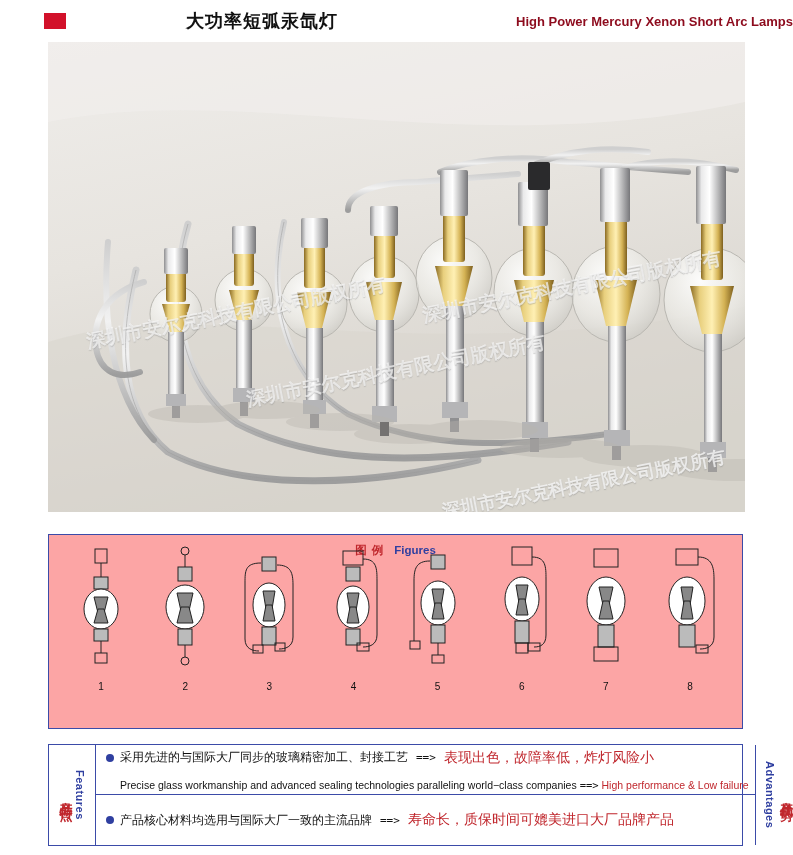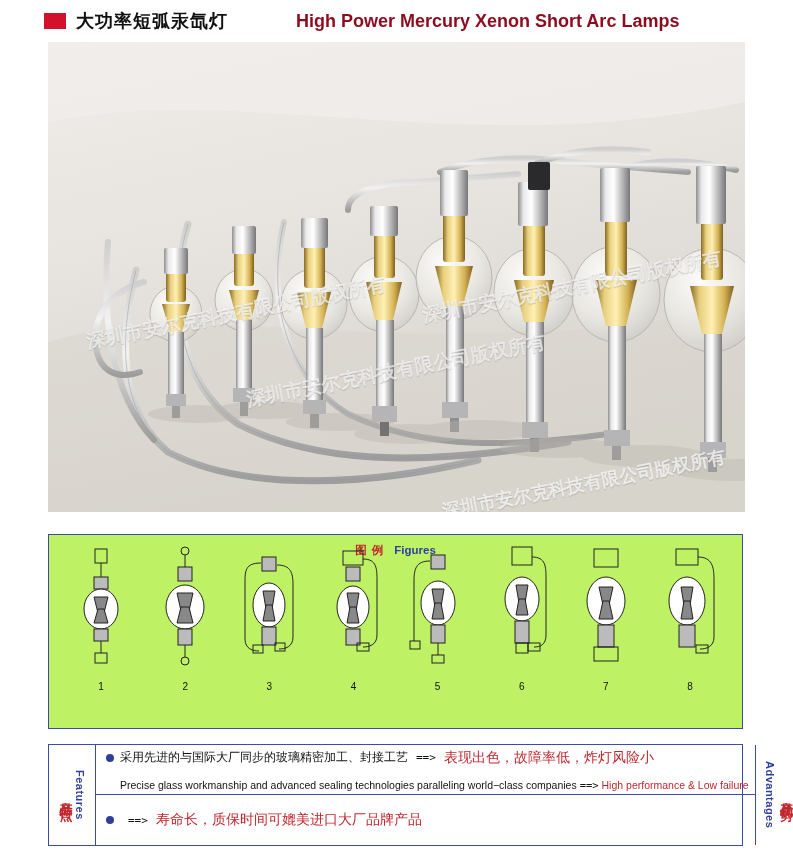--- a/index.html
+++ b/index.html
@@ -14,38 +14,39 @@
     position: relative;
     overflow: hidden;
   }
 
   
   .header {
     display: flex;
     align-items: center;
     padding: 8px 0 6px 44px;
     height: 26px;
+    justify-content: space-between;
   }
   .header-square {
     width: 22px;
     height: 16px;
     background: #d2112a;
     margin-right: 10px;
     flex: 0 0 auto;
   }
   .title-cn {
     font-family: "DejaVu Sans", sans-serif;
     font-size: 18px;
     font-weight: bold;
     color: #111111;
     letter-spacing: 1px;
     white-space: nowrap;
   }
   .title-en {
-    font-size: 18px;
+    font-size: 13px;
     font-weight: bold;
     color: #8d0b1d;
     margin-left: 68px;
     white-space: nowrap;
   }
 
   
   .photo-wrap {
     position: relative;
     margin: 2px 0 0 48px;
@@ -75,21 +76,21 @@
   .wm4 { left: 372px; top: 232px; }
 
   
   .figures-box {
     position: absolute;
     left: 48px;
     top: 534px;
     width: 695px;
     height: 195px;
     border: 1px solid #3b4ba8;
-    background: #bef264;
+    background: #fca5a5;
     box-sizing: border-box;
   }
   .figures-title {
     text-align: center;
     padding-top: 8px;
     font-size: 11.5px;
     color: #c0272d;
     font-weight: bold;
     letter-spacing: 1px;
   }
@@ -541,20 +542,21 @@
       <div class="en-line">
         <span>Precise glass workmanship and advanced sealing technologies paralleling world−class companies</span>
         <span class="arrow-sm">==&gt;</span>
         <span class="en-red">High performance &amp; Low failure</span>
       </div>
     </div>
 
     <div class="feat-row">
       <div class="line">
         <span class="bullet"></span>
+        <span class="cn-text">产品核心材料均选用与国际大厂一致的主流品牌</span>
         <span class="arrow">==&gt;</span>
         <span class="cn-red">寿命长，质保时间可媲美进口大厂品牌产品</span>
       </div>
     </div>
 
   </div>
 
   <div class="side-col right">
     <span class="vert-en">Advantages</span>
     <span class="vert-cn">产品优势</span>

